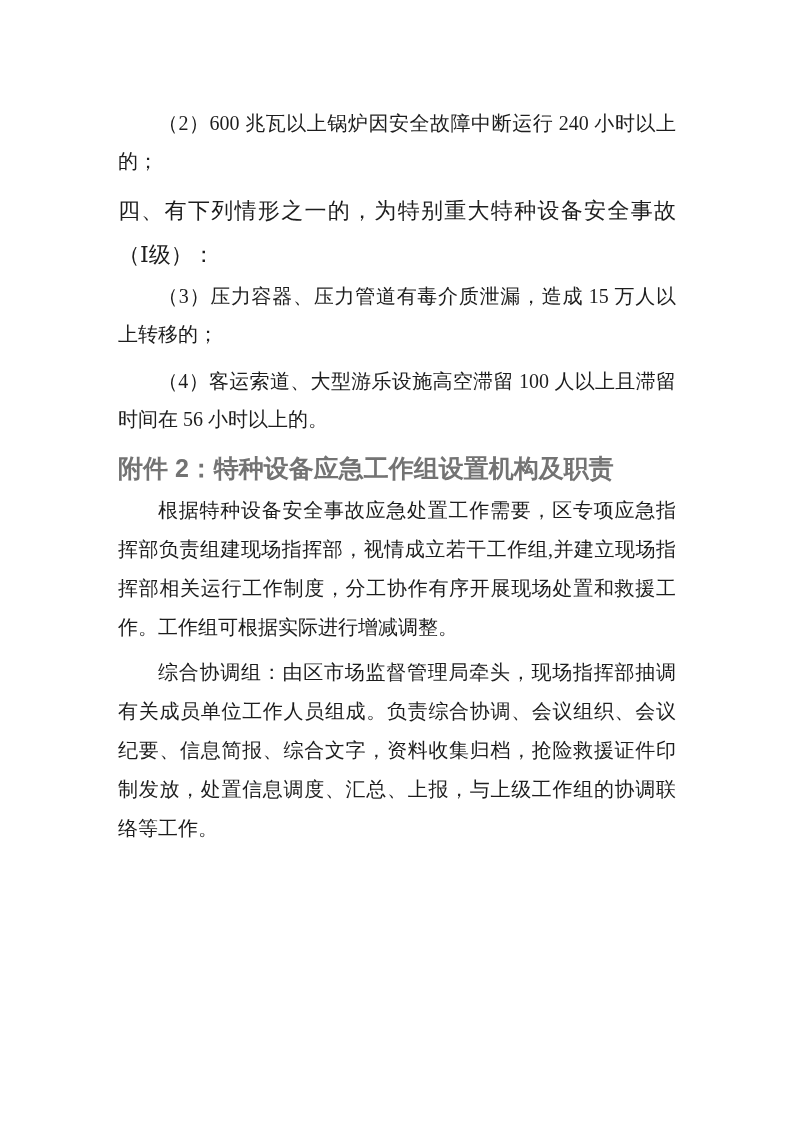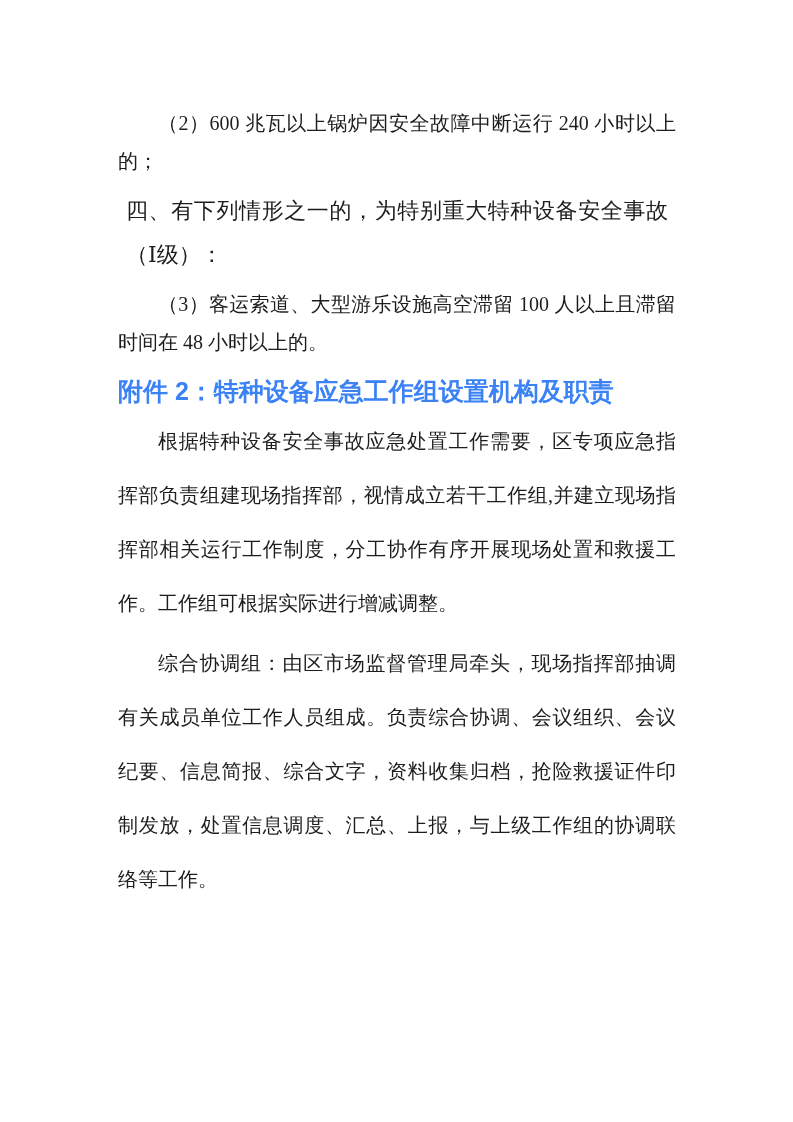--- a/index.html
+++ b/index.html
@@ -24,41 +24,41 @@
   }
   .para {
     margin: 0 0 9px 0;
     font-size: 20px;
     line-height: 38px;
     text-align: justify;
     text-align-last: left;
     text-indent: 2em;
   }
   .heading-1 {
-    margin: 8px;
+    margin: 0;
     font-size: 22px;
     font-weight: normal;
     line-height: 44px;
     text-align: justify;
     text-align-last: left;
     text-indent: 0;
   }
   .heading-attachment {
     margin: -2px 0 0 0;
     font-size: 25px;
     font-weight: 700;
     line-height: 46px;
     font-family: "Liberation Sans", "DejaVu Sans", sans-serif;
-    color: #3b82f6;
+    color: #737373;
     text-indent: 0;
   }
   .para-b {
     margin: 0 0 6px 0;
     font-size: 20px;
-    line-height: 54px;
+    line-height: 39px;
     text-align: justify;
     text-align-last: left;
     text-indent: 2em;
   }
   .para-b:last-child {
     margin-bottom: 0;
   }
   .page-number {
     position: absolute;
     top: 1034px;
@@ -71,19 +71,20 @@
     font-family: "Liberation Serif", "DejaVu Serif", serif;
   }
 </style>
 </head>
 <body>
 
 <div class="page">
   <div class="content">
     <p class="para">（2）600 兆瓦以上锅炉因安全故障中断运行 240 小时以上的；</p>
     <p class="heading-1">四、有下列情形之一的，为特别重大特种设备安全事故（Ⅰ级）：</p>
-    <p class="para">（3）客运索道、大型游乐设施高空滞留 100 人以上且滞留时间在 48 小时以上的。</p>
+    <p class="para">（3）压力容器、压力管道有毒介质泄漏，造成 15 万人以上转移的；</p>
+    <p class="para">（4）客运索道、大型游乐设施高空滞留 100 人以上且滞留时间在 56 小时以上的。</p>
     <p class="heading-attachment">附件 2：特种设备应急工作组设置机构及职责</p>
     <p class="para-b">根据特种设备安全事故应急处置工作需要，区专项应急指挥部负责组建现场指挥部，视情成立若干工作组,并建立现场指挥部相关运行工作制度，分工协作有序开展现场处置和救援工作。工作组可根据实际进行增减调整。</p>
     <p class="para-b">综合协调组：由区市场监督管理局牵头，现场指挥部抽调有关成员单位工作人员组成。负责综合协调、会议组织、会议纪要、信息简报、综合文字，资料收集归档，抢险救援证件印制发放，处置信息调度、汇总、上报，与上级工作组的协调联络等工作。</p>
   </div>
   <div class="page-number">43</div>
 </div>
 
 </body></html>

